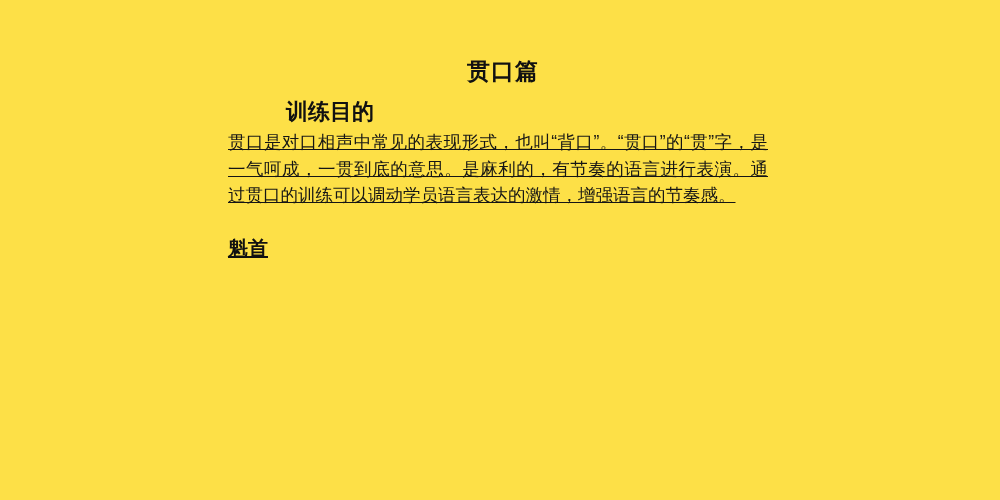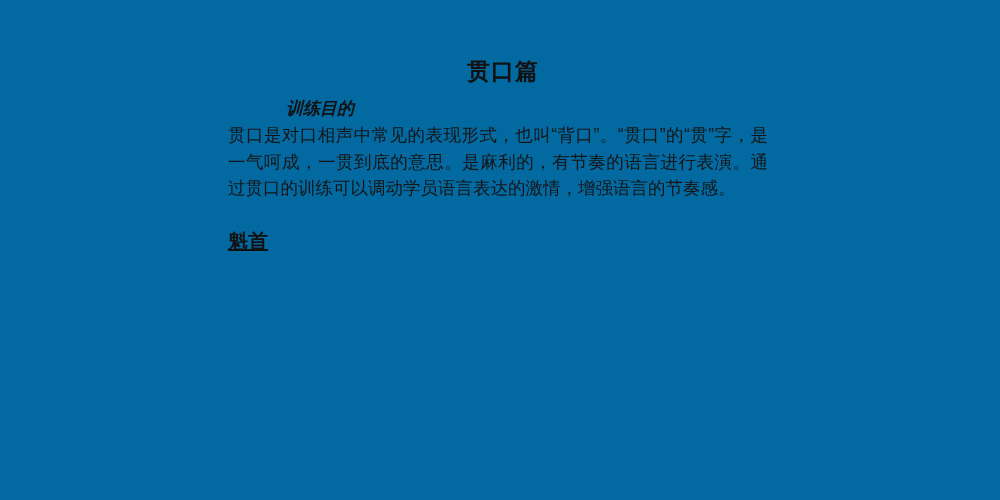--- a/index.html
+++ b/index.html
@@ -11,54 +11,54 @@
     height: 500px;
     background: #f7f6f4;
     font-family: "Liberation Sans", sans-serif;
     color: #1a1a1a;
     overflow: hidden;
   }
   .page {
     position: relative;
     width: 1000px;
     height: 500px;
-    background: #0369a1;
+    background: #fde047;
     box-sizing: border-box;
   }
   .content {
     position: absolute;
     left: 228px;
     top: 56px;
     width: 540px;
   }
   .doc-title {
     font-size: 23px;
     font-weight: bold;
     text-align: center;
     letter-spacing: 1px;
     margin: 0 0 10px 0;
     padding-left: 10px;
     color: #111;
   }
   .sub-heading {
-    font-size: 17px;
+    font-size: 22px;
     font-weight: bold;
     margin: 0 0 2px 0;
     padding-left: 58px;
     color: #111;
-    font-style: italic;
   }
   .body-text {
     font-size: 17.5px;
     line-height: 1.52;
     margin: 0;
     text-align: justify;
     text-justify: inter-ideograph;
     color: #151515;
     letter-spacing: 0px;
+    text-decoration: underline;
   }
   .section-gap {
     height: 26px;
   }
   .section-heading {
     font-size: 20px;
     font-weight: bold;
     margin: 0 0 4px 0;
     color: #111;
     text-decoration: underline;

